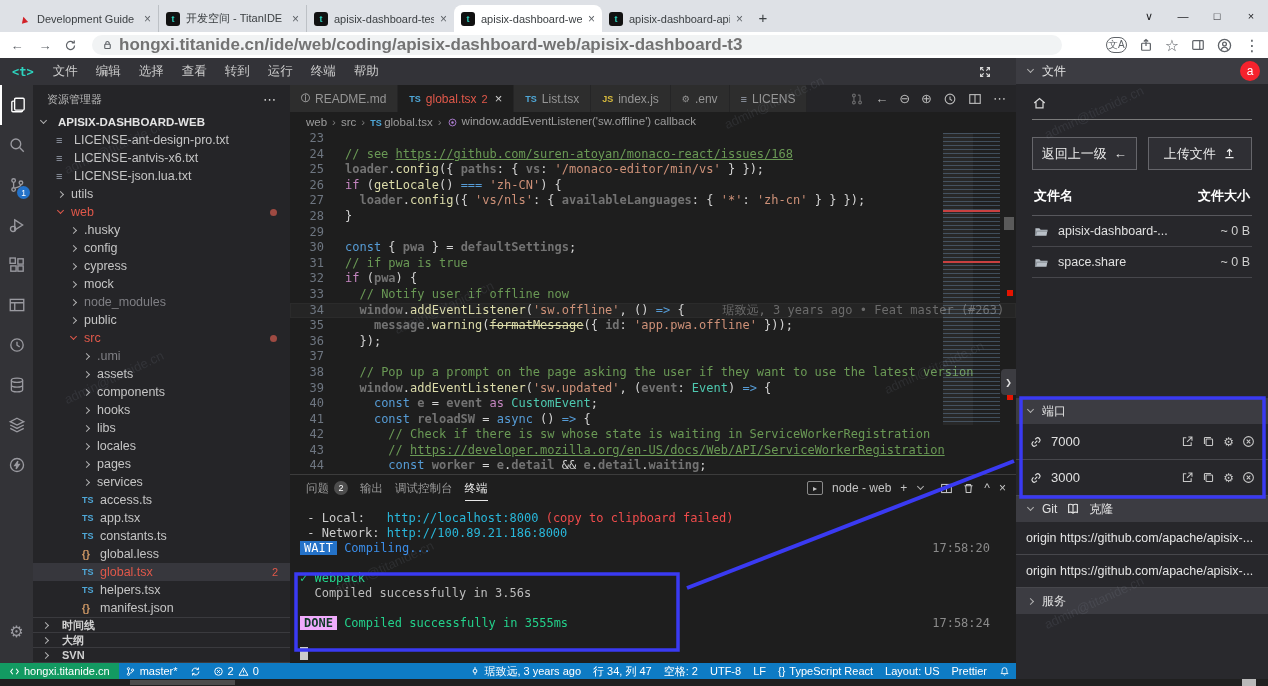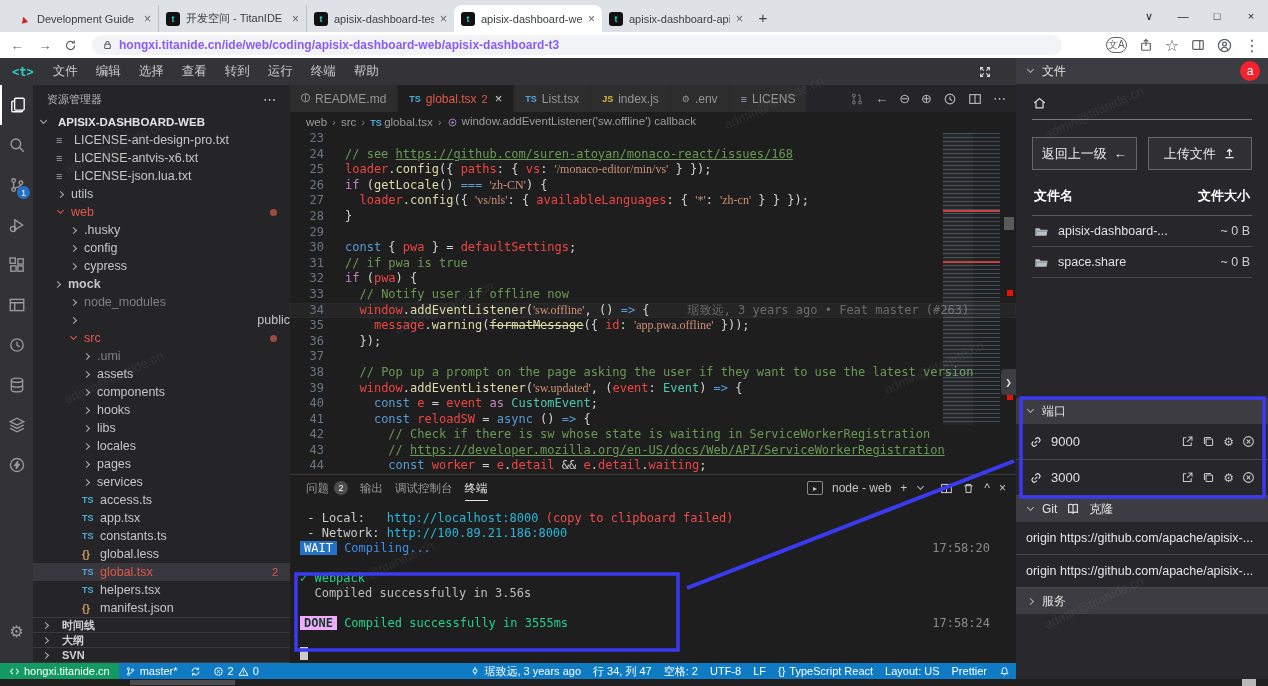--- a/index.html
+++ b/index.html
@@ -20,21 +20,21 @@
   .fav.titanide { background:#111; color:#2dd4bf; border-radius:3px; font-size:9px; font-weight:bold; }
   .fav.apache { color:#d22128; font-size:11px; transform:rotate(-15deg); }
   .newtab-btn { width:26px; height:26px; margin-bottom:2px; display:flex; align-items:center; justify-content:center;
     color:#3c4043; font-size:15px; }
   .win-controls { margin-left:auto; display:flex; align-items:center; height:32px; color:#202124; }
   .win-controls span { width:34px; text-align:center; font-size:11px; }
   .addressbar { height:26px; background:#fff; display:flex; align-items:center; padding:0 8px; gap:10px; }
   .nav-ic { color:#5f6368; font-size:13px; width:18px; text-align:center; }
   .url-pill { flex:1; height:20px; background:#f1f3f4; border-radius:11px; display:flex; align-items:center;
     padding:0 10px; gap:6px; max-width:970px; }
-  .url-text { color:#8b5cf6; font-size:12px; font-weight:bold; white-space:nowrap; }
+  .url-text { color:#737373; font-size:17px; font-weight:bold; white-space:nowrap; }
   .addr-icons { margin-left:auto; display:flex; align-items:center; gap:12px; color:#5f6368; }
   .translate-badge { font-size:10px; border:1px solid #5f6368; border-radius:8px; padding:0 1px; }
 
   
   .ide { display:flex; height:621px; }
   .ide-left { width:1016px; display:flex; flex-direction:column; }
   .menubar { height:27px; background:#333338; display:flex; align-items:center; color:#cccccc;
     font-size:12.5px; padding-left:8px; }
   .logo { color:#2dd4bf; font-weight:bold; font-size:12px; margin:0 10px 0 4px; font-family:"DejaVu Sans Mono",monospace; }
   .menu-item { padding:0 9px; }
@@ -88,22 +88,22 @@
   .crumb-sep { color:#7a7a7a; }
   .crumb .ficon { font-size:9px; }
 
   .code-area { flex:1; position:relative; overflow:hidden;
     font-family:"DejaVu Sans Mono","Liberation Mono",monospace; font-size:12px; }
   .cline { display:flex; height:15.6px; line-height:15.6px; white-space:pre; }
   .cline.cur { background:rgba(255,255,255,.035); box-shadow:inset 0 0 0 1px #2b2b2b; }
   .lnum { width:34px; flex:none; text-align:right; color:#6e7681; }
   .ltext { margin-left:21px; white-space:pre; }
   .tc-c { color:#6a9955; } .tc-l { color:#6a9955; text-decoration:underline; }
-  .tc-k { color:#569cd6; } .tc-t { color:#c586c0; } .tc-s { color:#ce9178;font-family:Liberation Serif, serif; }
-  .tc-f { color:#dcdcaa; } .tc-v { color:#ef4444; } .tc-y { color:#4ec9b0; }
+  .tc-k { color:#569cd6; } .tc-t { color:#c586c0; } .tc-s { color:#ce9178; }
+  .tc-f { color:#dcdcaa; } .tc-v { color:#737373;font-weight:bold; } .tc-y { color:#4ec9b0; }
   .tc-p { color:#d4d4d4; } .tc-d { color:#dcdcaa; text-decoration:line-through; }
   .blame { color:#6b6b6b; margin-left:38px; }
   .minimap { position:absolute; top:2px; right:16px; width:57px; height:292px; opacity:.9;
     background-image:
       repeating-linear-gradient(to bottom, rgba(125,165,205,.38) 0 1.5px, rgba(0,0,0,0) 1.5px 4px),
       repeating-linear-gradient(to right, rgba(255,255,255,.05) 0 30px, rgba(255,255,255,.01) 30px 57px); }
   .mm-red { position:absolute; right:16px; width:57px; height:2px; background:#c94040; }
   .ruler-dot { position:absolute; right:3px; width:6px; height:6px; background:#e51400; }
   .mm-slider { position:absolute; right:2px; top:86px; width:10px; height:13px; background:#5a5a5a; }
   .expand-btn { position:absolute; right:0; top:238px; width:15px; height:26px; background:#3c3c41;
@@ -384,29 +384,29 @@
                 <span class="tlabel">.husky</span>
               </div>
               <div class="titem" style="padding-left: 36px;">
                 <span class="chev"></span>
                 <span class="tlabel">config</span>
               </div>
               <div class="titem" style="padding-left: 36px;">
                 <span class="chev"></span>
                 <span class="tlabel">cypress</span>
               </div>
-              <div class="titem" style="padding-left: 20px; font-weight: bold;">
+              <div class="titem" style="padding-left: 36px;">
                 <span class="chev"></span>
                 <span class="tlabel">mock</span>
               </div>
               <div class="titem dim" style="padding-left: 36px;">
                 <span class="chev"></span>
                 <span class="tlabel">node_modules</span>
               </div>
-              <div class="titem" style="padding-left: 36px; justify-content: space-between;">
+              <div class="titem" style="padding-left: 36px;">
                 <span class="chev"></span>
                 <span class="tlabel">public</span>
               </div>
               <div class="titem err" style="padding-left: 36px;">
                 <span class="chev open"></span>
                 <span class="tlabel">src</span>
                 <span class="tdot"></span>
               </div>
               <div class="titem dim" style="padding-left: 49px;">
                 <span class="chev"></span>
@@ -764,21 +764,21 @@
       </div>
       <div class="rp-header">
         <span class="chev open"></span>
         <span>端口</span>
       </div>
       <div id="ports">
           <div class="port-row">
             <svg width="14" height="14" viewBox="0 0 16 16" fill="none" stroke="currentColor" stroke-width="1.3">
               <path d="M6.5 9.5L9.5 6.5M7 5l1.2-1.2a2.7 2.7 0 013.8 3.8L10.8 8.8M9 11l-1.2 1.2a2.7 2.7 0 01-3.8-3.8L5.2 7.2"></path>
             </svg>
-            <span>9000</span>
+            <span>7000</span>
             <span class="port-actions">
               <svg width="13" height="13" viewBox="0 0 16 16" fill="none" stroke="currentColor" stroke-width="1.3">
                 <path d="M6.5 3.5H3v9.5h9.5V9"></path>
                 <path d="M9 2.5h4.5V7M13.2 2.8L7.5 8.5"></path>
               </svg>
               <svg width="13" height="13" viewBox="0 0 16 16" fill="none" stroke="currentColor" stroke-width="1.3">
                 <rect x="5" y="5" width="8" height="8" rx="1"></rect>
                 <path d="M11 3H4a1 1 0 00-1 1v7"></path>
               </svg>
               <span>⚙</span>

